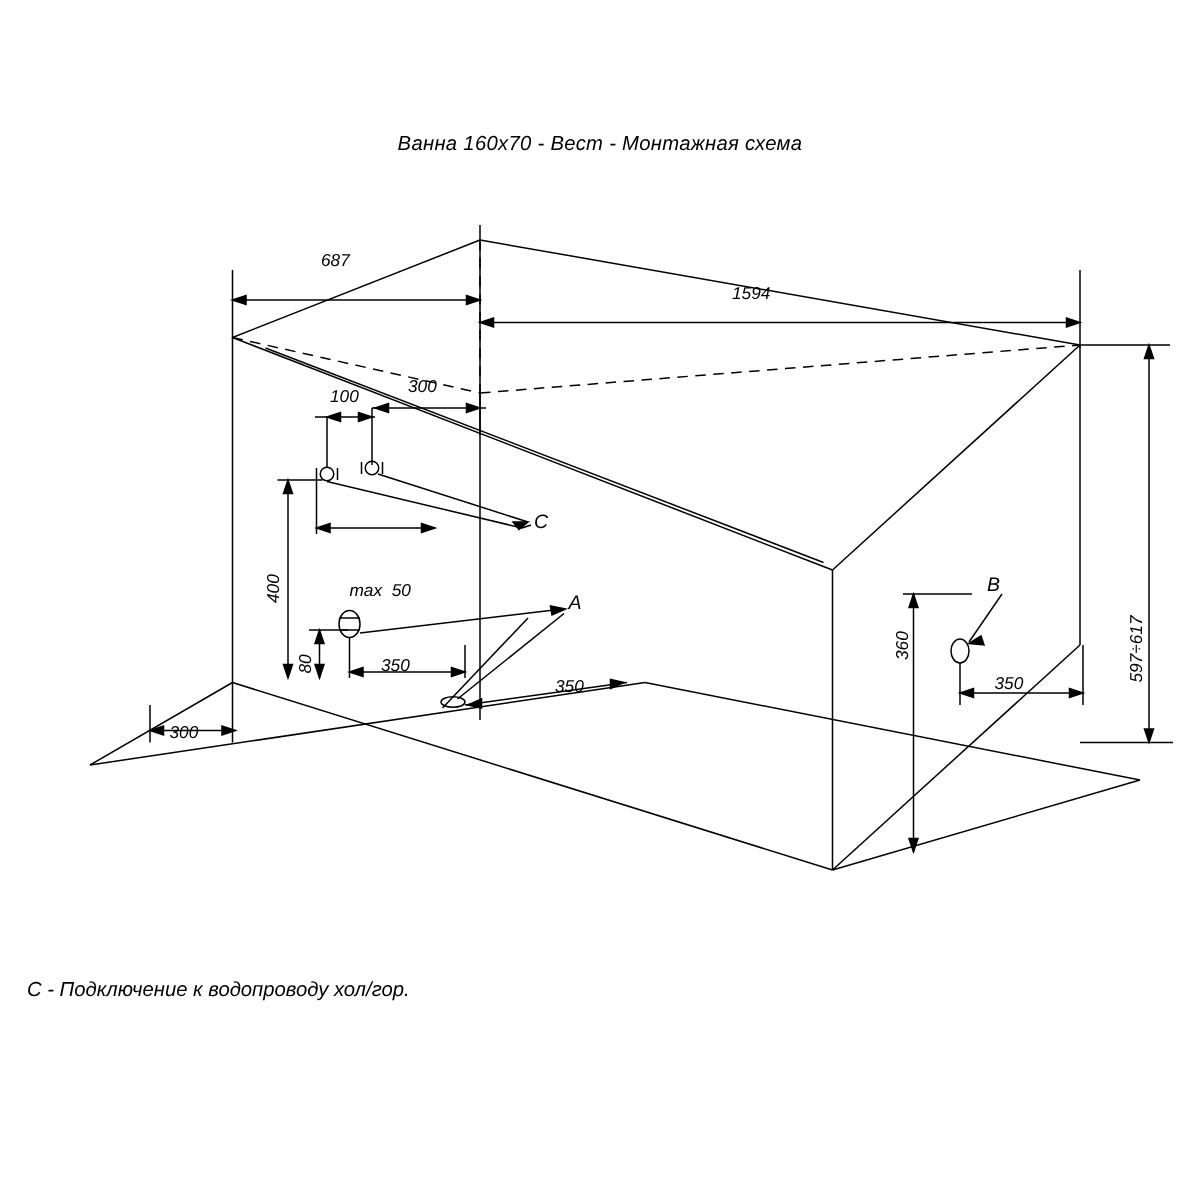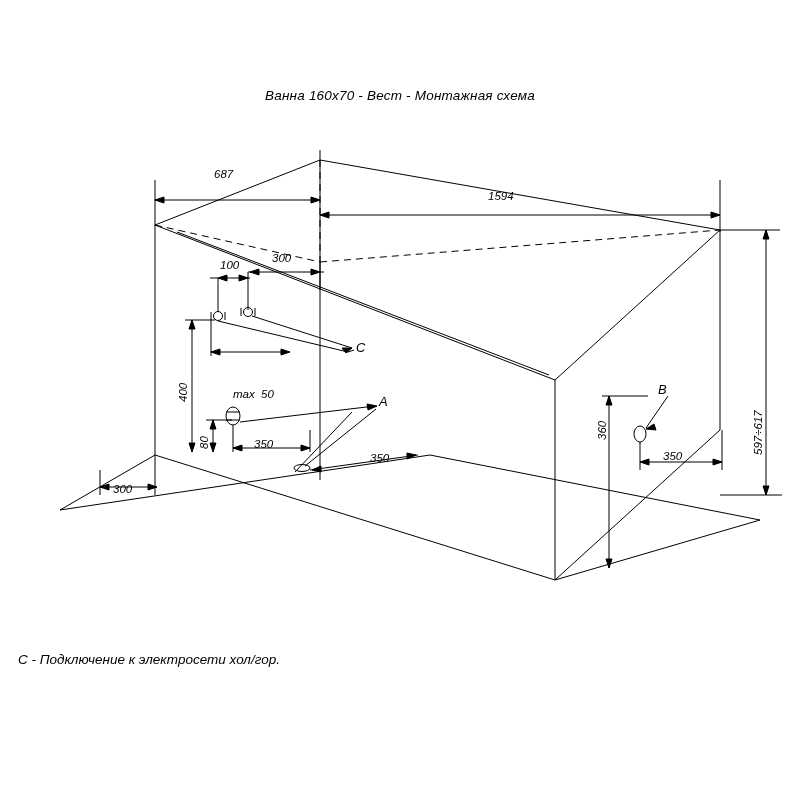--- a/index.html
+++ b/index.html
@@ -249,16 +249,16 @@
   <div class="dim" style="left:370px; top:452px;">350</div>
   <div class="dim rot" style="left:596px; top:440px;">360</div>
   <div class="dim" style="left:663px; top:450px;">350</div>
   <div class="dim rot" style="left:752px; top:455px;">597÷617</div>
 
   <div class="marker" style="left:356px; top:340px;">C</div>
   <div class="marker" style="left:379px; top:394px;">A</div>
   <div class="marker" style="left:658px; top:382px;">B</div>
 
   <div class="legend">
-    <div>C - Подключение к электросети хол/гор.</div>
+    <div>C - Подключение к водопроводу хол/гор.</div>
   </div>
 
 </div>
 
 </body></html>

